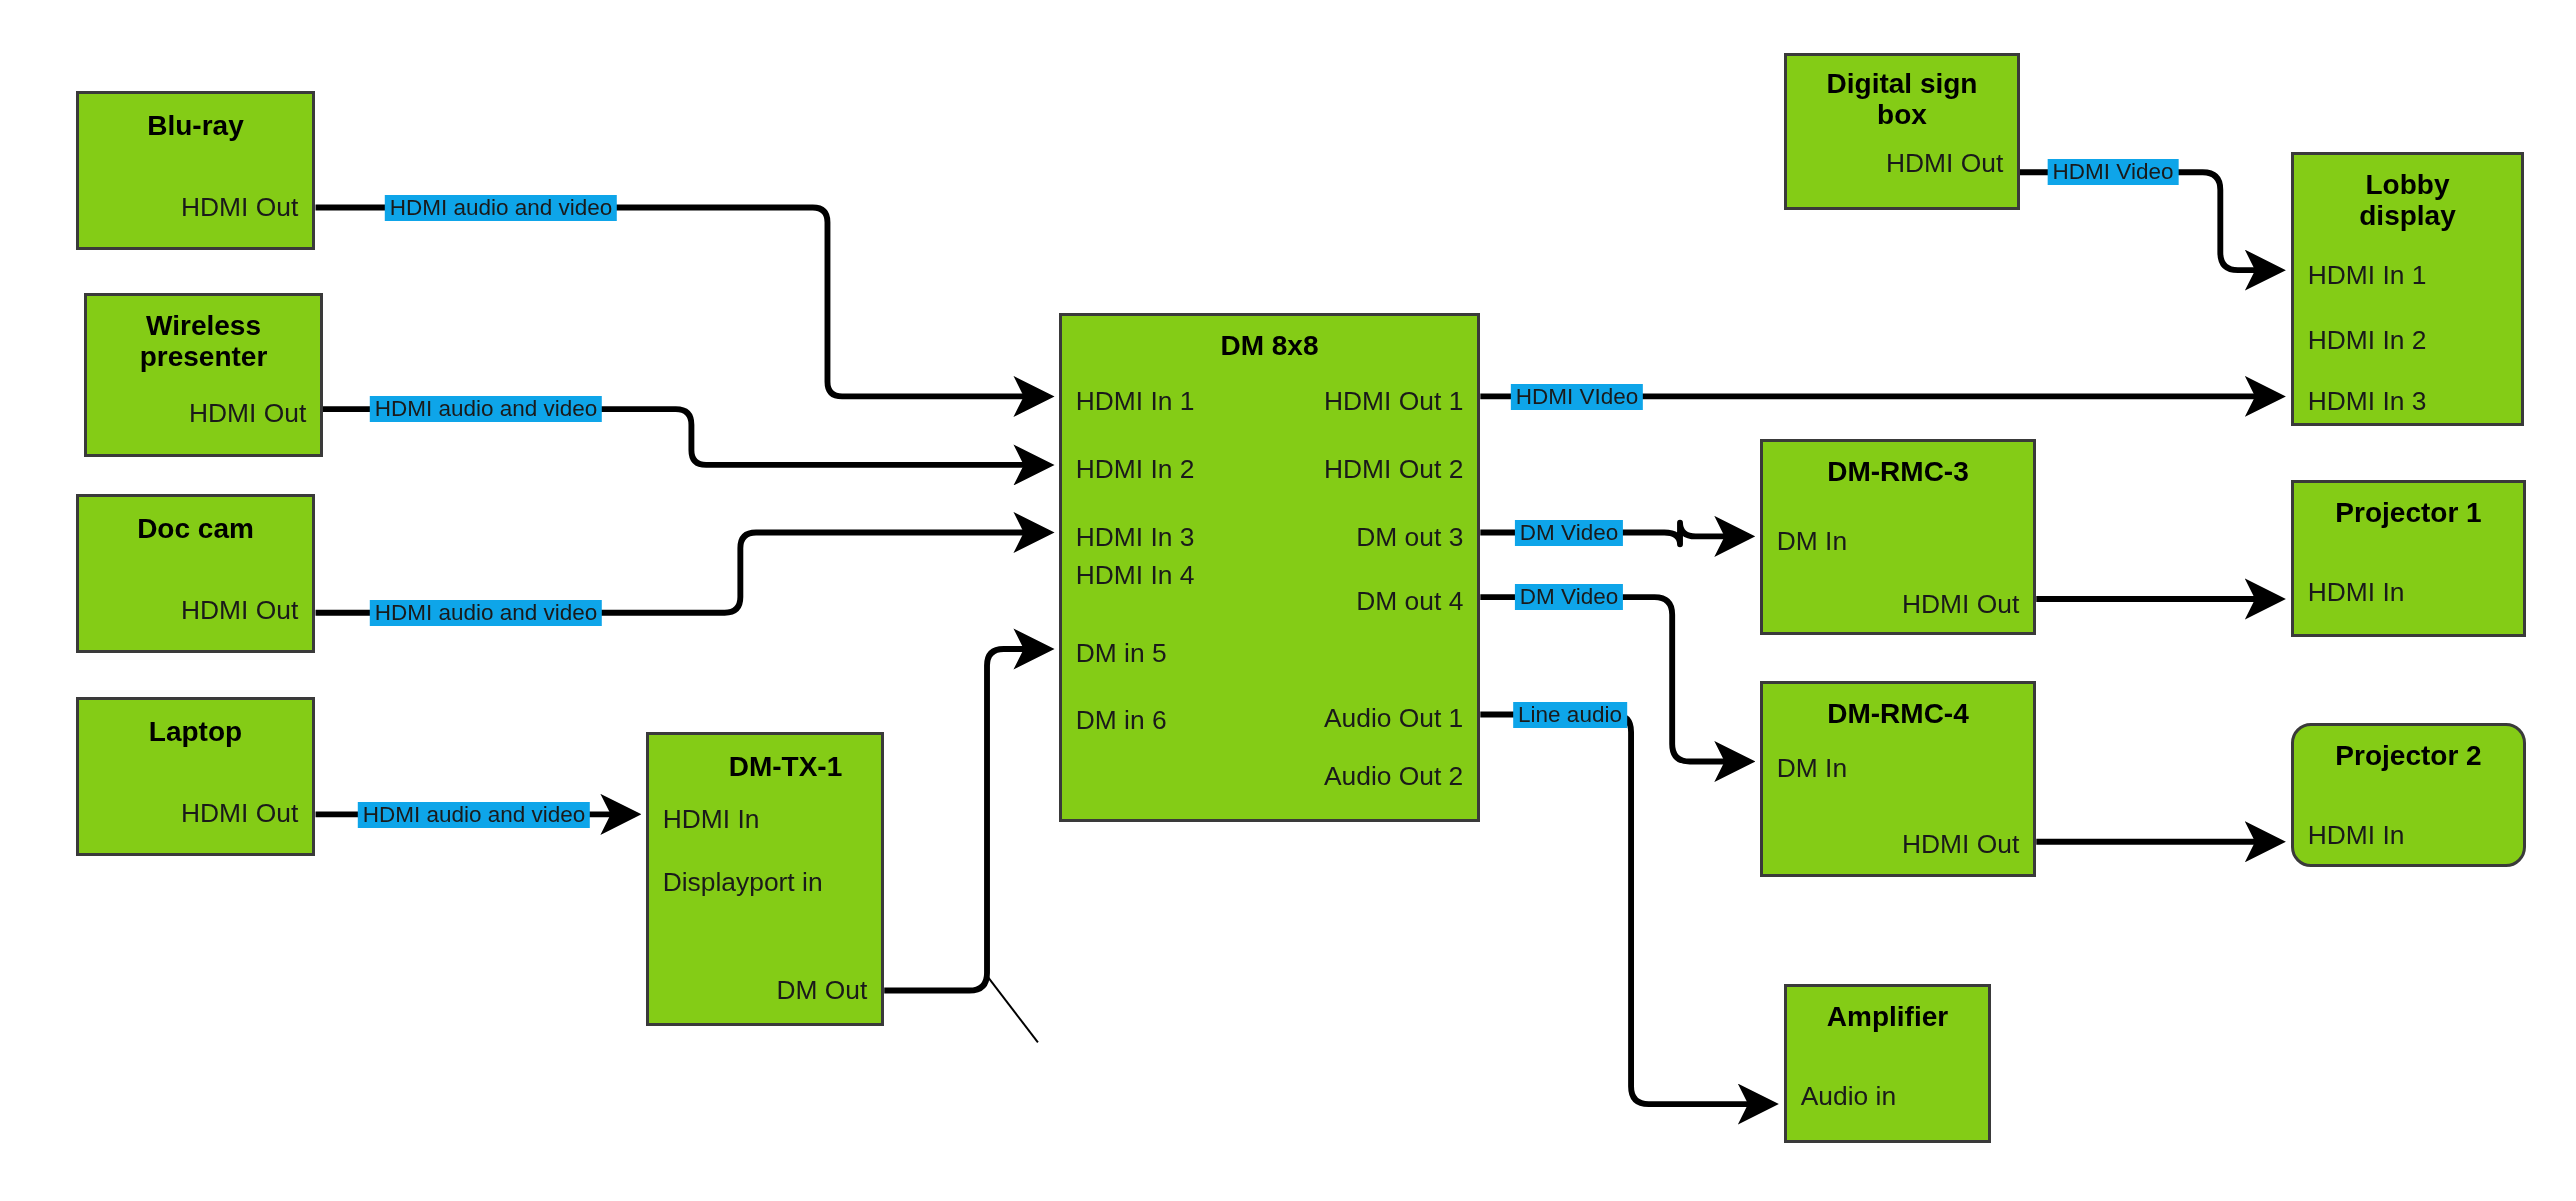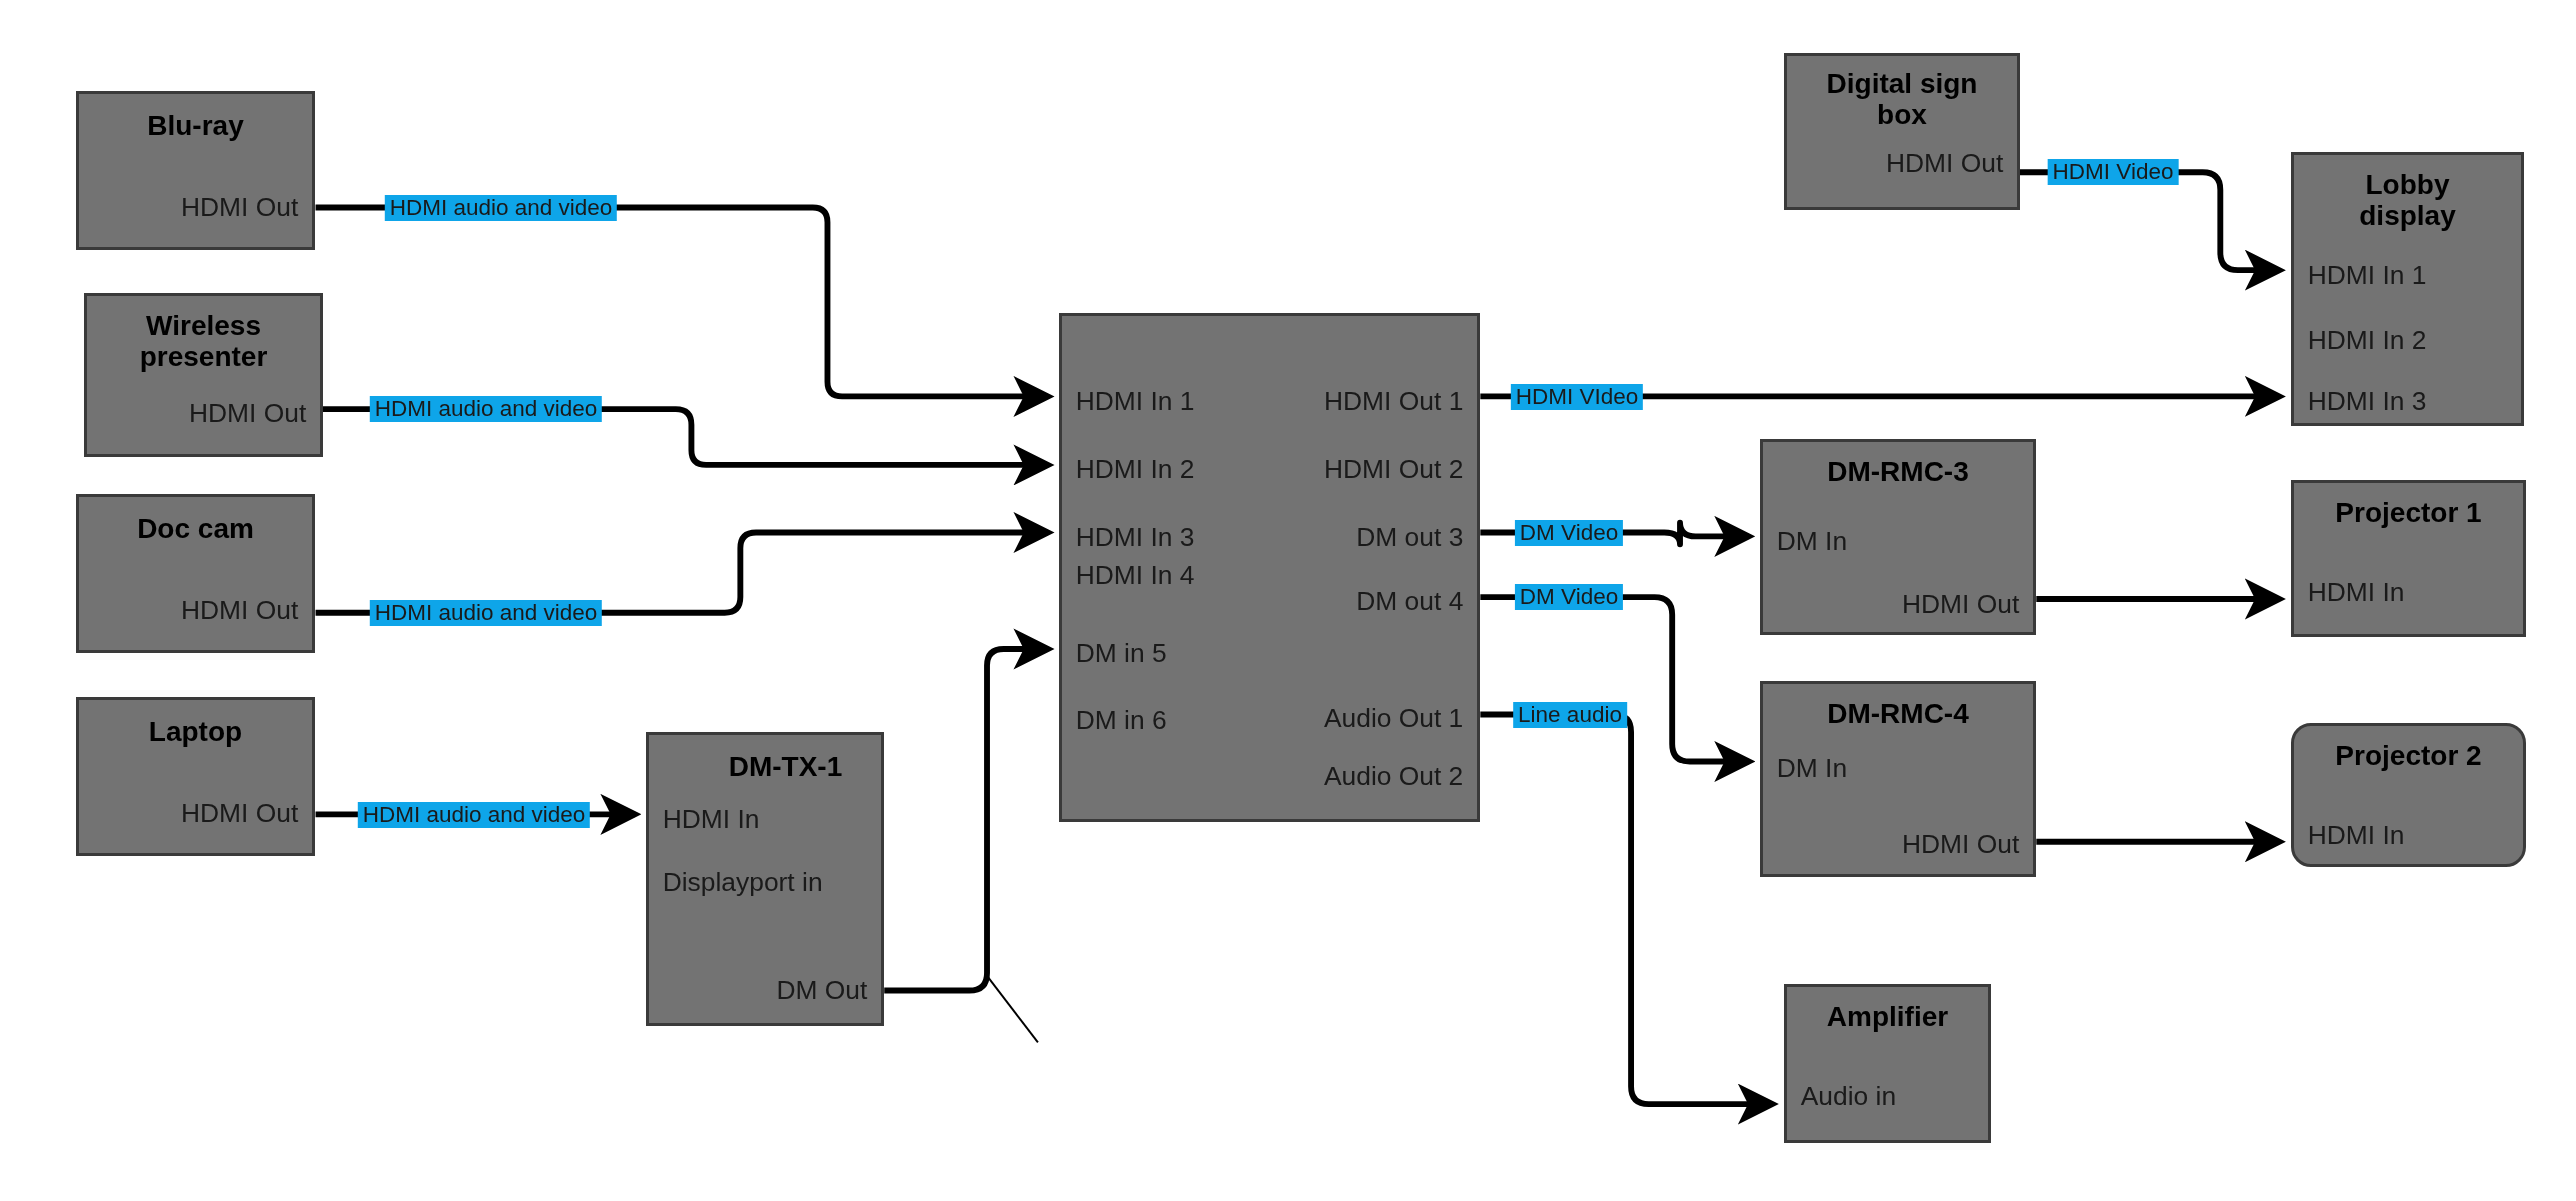--- a/index.html
+++ b/index.html
@@ -1,19 +1,19 @@
 <!DOCTYPE html>
 <html><head>
 <meta charset="utf-8">
 <style>
   html,body{margin:0;padding:0;background:#ffffff;}
   body{font-family:"Liberation Sans", sans-serif;}
   #stage{position:relative;width:2576px;height:1201px;background:#fff;overflow:hidden;}
   #wires{position:absolute;left:0;top:0;width:2576px;height:1201px;pointer-events:none;}
-  .node{position:absolute;box-sizing:border-box;border:3.9px solid #3a3a3a;background:#737373;}
+  .node{position:absolute;box-sizing:border-box;border:3.9px solid #3a3a3a;background:#84cc16;}
   .node .title{
     position:absolute;left:0;right:0;text-align:center;
     font-weight:bold;font-size:28px;color:#000;line-height:1.12;
   }
   .port{position:absolute;font-size:26.4px;color:#1a1a1a;white-space:nowrap;}
   .port.left{left:13.7px;text-align:left;}
   .port.right{right:13.7px;text-align:right;}
   .wirelabel{
     position:absolute;font-size:22.5px;color:#1a1a1a;white-space:nowrap;
     background:#0ea5e9;padding:0 4.9px;transform:translate(-50%,-50%);
@@ -86,20 +86,21 @@
   </div>
 
   <div class="node" style="left:646px;top:732px;width:238px;height:294px;">
     <div class="title" style="top:15.7px;padding-left:41px;">DM-TX-1</div>
     <div class="port left" style="top:69px;">HDMI In</div>
     <div class="port left" style="top:132px;">Displayport in</div>
     <div class="port right" style="top:240px;">DM Out</div>
   </div>
 
   <div class="node" style="left:1059px;top:313px;width:421px;height:509px;">
+    <div class="title" style="top:13.7px;">DM 8x8</div>
     <div class="port left" style="top:70px;">HDMI In 1</div>
     <div class="port left" style="top:138px;">HDMI In 2</div>
     <div class="port left" style="top:206px;">HDMI In 3</div>
     <div class="port left" style="top:244px;">HDMI In 4</div>
     <div class="port left" style="top:322px;">DM in 5</div>
     <div class="port left" style="top:389px;">DM in 6</div>
 
     <div class="port right" style="top:70px;">HDMI Out 1</div>
     <div class="port right" style="top:138px;">HDMI Out 2</div>
     <div class="port right" style="top:206px;">DM out 3</div>

